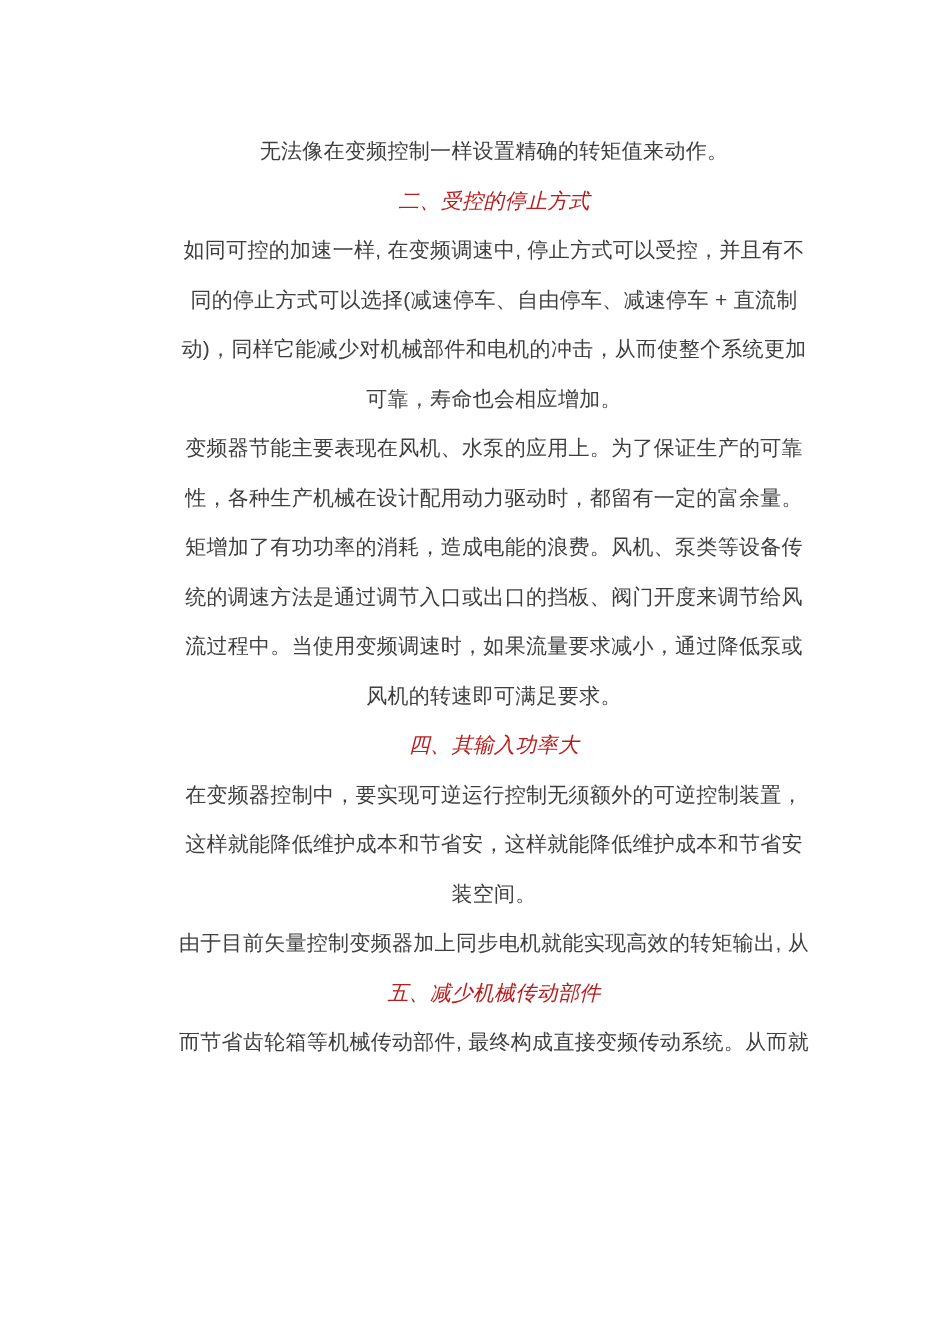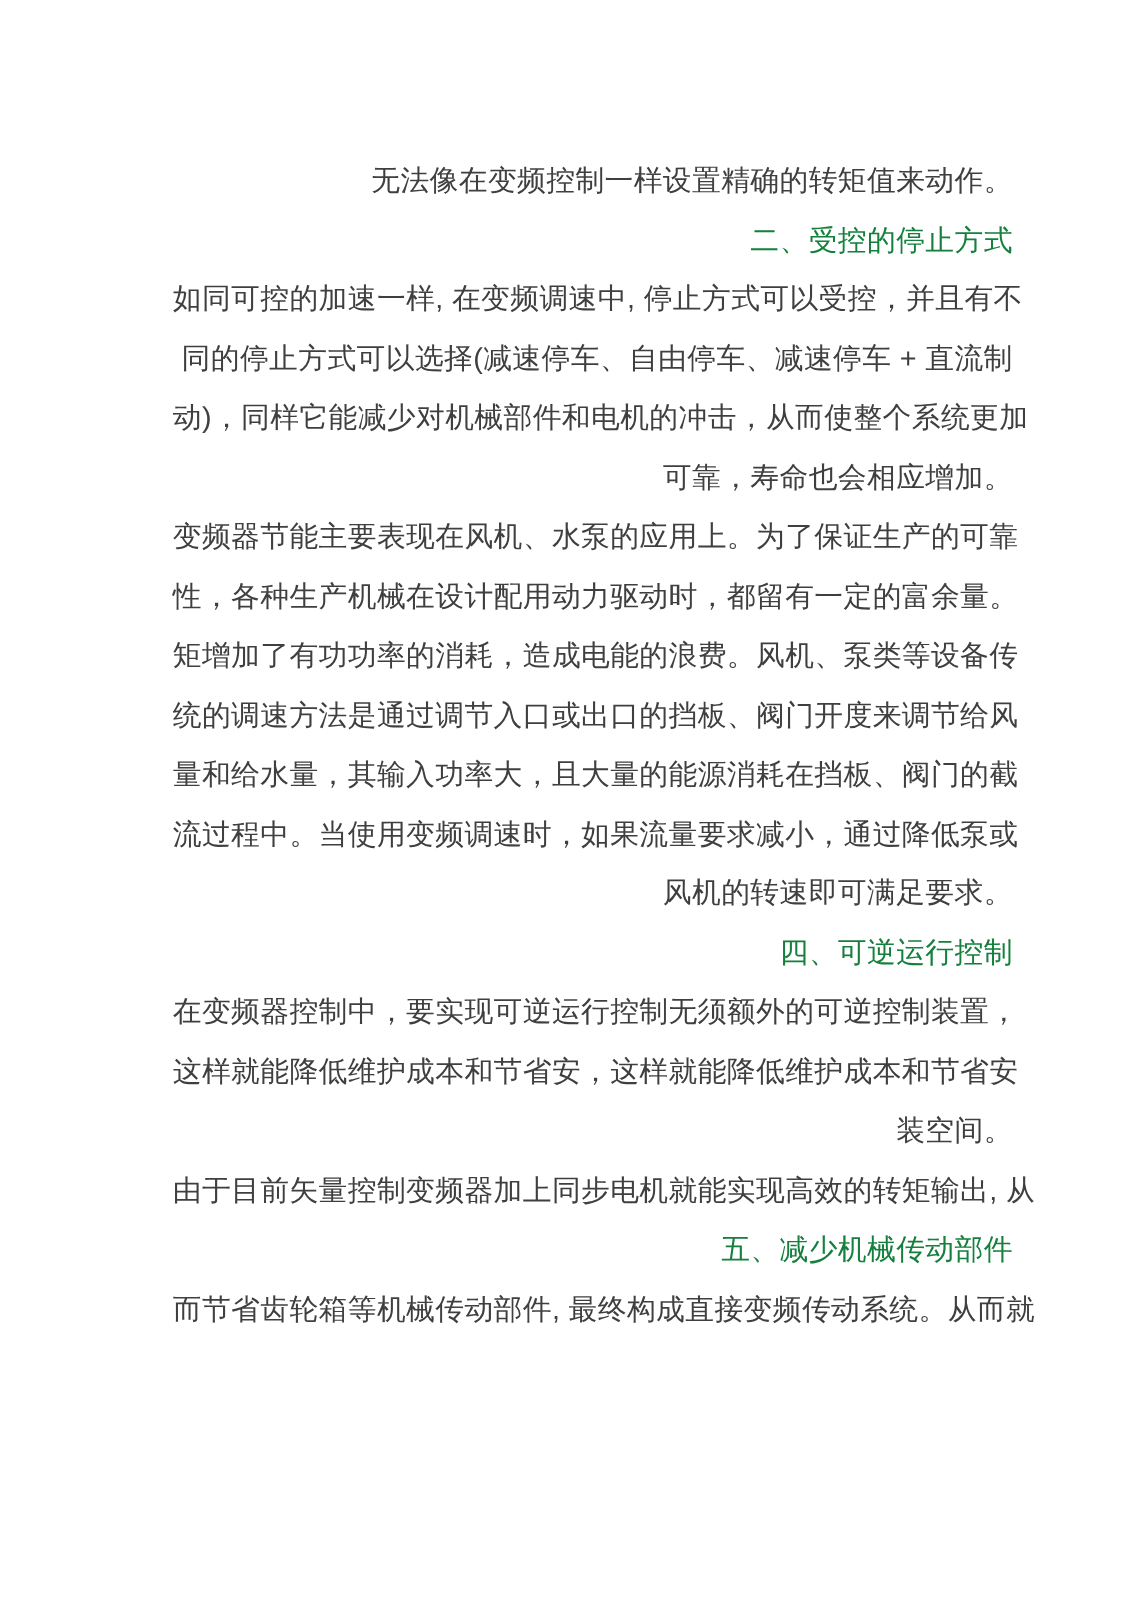--- a/index.html
+++ b/index.html
@@ -24,51 +24,51 @@
   }
   .text-block {
     position: absolute;
     left: 144px;
     top: 126px;
     width: 700px;
   }
   .line {
     height: 49.5px;
     line-height: 49.5px;
-    font-size: 24px;
+    font-size: 21px;
     color: #3f3f3f;
     letter-spacing: 0.3px;
     white-space: nowrap;
-    text-align: right;
+    text-align: center;
   }
   .line.heading {
-    color: #15803d;
+    color: #b91c1c;
     font-weight: normal;
+    font-style: italic;
   }
 </style>
 </head>
 <body>
 
 <div class="page">
   <div class="text-block">
 
   <div class="line body">无法像在变频控制一样设置精确的转矩值来动作。</div>
       <div class="line heading">二、受控的停止方式</div>
       <div class="line body">如同可控的加速一样, 在变频调速中, 停止方式可以受控，并且有不</div>
       <div class="line body">同的停止方式可以选择(减速停车、自由停车、减速停车 + 直流制</div>
       <div class="line body">动)，同样它能减少对机械部件和电机的冲击，从而使整个系统更加</div>
       <div class="line body">可靠，寿命也会相应增加。</div>
       <div class="line body">变频器节能主要表现在风机、水泵的应用上。为了保证生产的可靠</div>
       <div class="line body">性，各种生产机械在设计配用动力驱动时，都留有一定的富余量。</div>
       <div class="line body">矩增加了有功功率的消耗，造成电能的浪费。风机、泵类等设备传</div>
       <div class="line body">统的调速方法是通过调节入口或出口的挡板、阀门开度来调节给风</div>
-      <div class="line body">量和给水量，其输入功率大，且大量的能源消耗在挡板、阀门的截</div>
       <div class="line body">流过程中。当使用变频调速时，如果流量要求减小，通过降低泵或</div>
       <div class="line body">风机的转速即可满足要求。</div>
-      <div class="line heading">四、可逆运行控制</div>
+      <div class="line heading">四、其输入功率大</div>
       <div class="line body">在变频器控制中，要实现可逆运行控制无须额外的可逆控制装置，</div>
       <div class="line body">这样就能降低维护成本和节省安，这样就能降低维护成本和节省安</div>
       <div class="line body">装空间。</div>
       <div class="line body">由于目前矢量控制变频器加上同步电机就能实现高效的转矩输出, 从</div>
       <div class="line heading">五、减少机械传动部件</div>
       <div class="line body">而节省齿轮箱等机械传动部件, 最终构成直接变频传动系统。从而就</div>
     </div>
 </div>
 
 </body></html>

